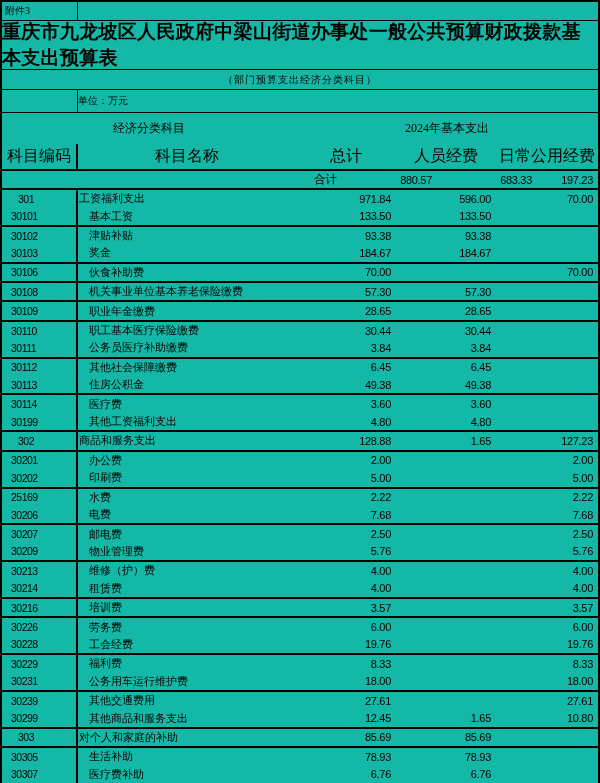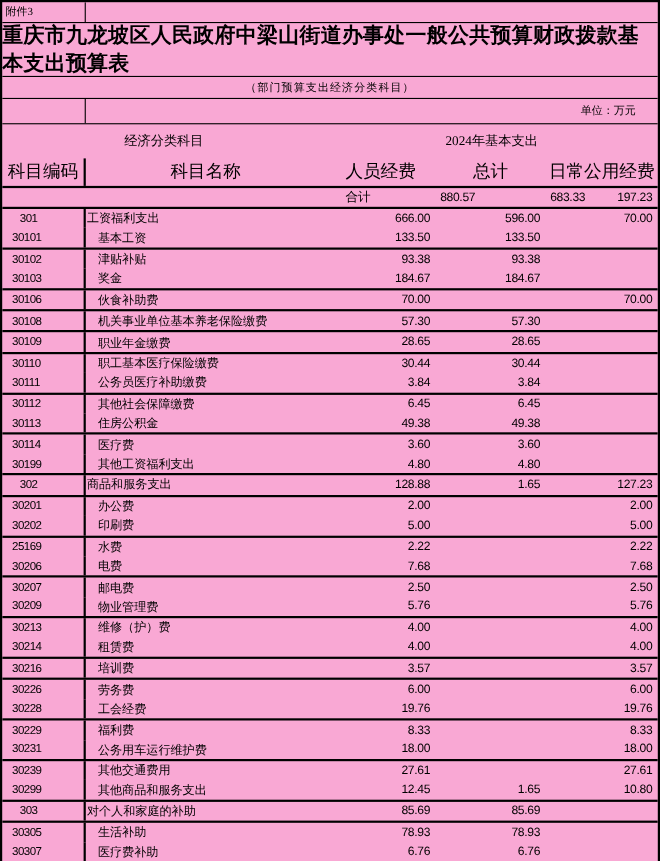--- a/index.html
+++ b/index.html
@@ -1,36 +1,36 @@
 <!DOCTYPE html>
 <html><head>
 <meta charset="utf-8">
 <style>
   html,body { margin:0; padding:0; background:#fff; }
   .page {
     width:600px; height:783px; box-sizing:border-box; overflow:hidden;
-    background:#f9a8d4; color:#000;
+    background:#14b8a6; color:#000;
     border-top:2px solid #000; border-left:2px solid #000; border-right:2px solid #000;
     display:flex; flex-direction:column;
     font-family:"Liberation Serif","DejaVu Serif",serif;
   }
   .hline { border-bottom:1px solid #000; }
   
   .attach-row { height:18px; flex:none; display:flex; align-items:center; }
   .attach-cell { width:76px; height:100%; box-sizing:border-box; border-right:1px solid #000;
                  font-size:10px; padding-left:3px; display:flex; align-items:center; }
   
   .title-row { height:48px; flex:none; display:flex; align-items:center; justify-content:center;
                font-size:19px; font-weight:bold; letter-spacing:0.3px; }
   .subtitle-row { height:19px; flex:none; display:flex; align-items:center; justify-content:center;
                   font-size:10px; letter-spacing:1px; }
   
   .unit-row { height:22px; flex:none; display:flex; align-items:center; }
   .unit-spacer { width:76px; height:100%; box-sizing:border-box; border-right:1px solid #000; }
-  .unit-text { flex:1; text-align:right; font-size:10px; padding-right:20px; }
+  .unit-text { flex:1; text-align:left; font-size:10px; padding-right:20px; }
   
   .hdrA { height:31px; flex:none; display:flex; font-size:12px; }
   .hdrA-left { width:294px; display:flex; align-items:center; justify-content:center; }
   .hdrA-right { flex:1; display:flex; align-items:center; justify-content:center; }
   .hdrB { height:27px; flex:none; display:flex; font-size:16px; border-bottom:2px solid #000; box-sizing:border-box; }
   .hdrB .hc { display:flex; align-items:center; justify-content:center; box-sizing:border-box; }
   .w-code { width:76px; } .w-name { width:218px; } .w-total { width:100px; }
   .w-pers { width:100px; } .w-daily { flex:1; }
   .hdrB .w-code { border-right:2px solid #000; }
   
@@ -73,37 +73,37 @@
   </div>
 
   <div class="hdrA">
     <div class="hdrA-left">经济分类科目</div>
     <div class="hdrA-right">2024年基本支出</div>
   </div>
 
   <div class="hdrB">
     <div class="hc w-code">科目编码</div>
     <div class="hc w-name">科目名称</div>
+    <div class="hc w-total">总计</div>
     <div class="hc w-pers">人员经费</div>
-    <div class="hc w-total">总计</div>
     <div class="hc w-daily">日常公用经费</div>
   </div>
 
   <div class="total-row">
     <div class="total-label">合计</div>
     <div class="numcell w-total">880.57</div>
     <div class="numcell w-pers">683.33</div>
     <div class="numcell w-daily">197.23</div>
   </div>
 
   <div class="tbody" id="body-rows">
   <div class="trow lvl1">
     <div class="c-code">301</div>
     <div class="c-name">工资福利支出</div>
-    <div class="numcell w-total c-total">666.00</div>
+    <div class="numcell w-total c-total">971.84</div>
     <div class="numcell w-pers c-personnel">596.00</div>
     <div class="numcell w-daily c-daily">70.00</div>
   </div>
 
   <div class="trow lvl2 sep">
     <div class="c-code">30101</div>
     <div class="c-name">基本工资</div>
     <div class="numcell w-total c-total">133.50</div>
     <div class="numcell w-pers c-personnel">133.50</div>
     <div class="numcell w-daily c-daily"></div>

